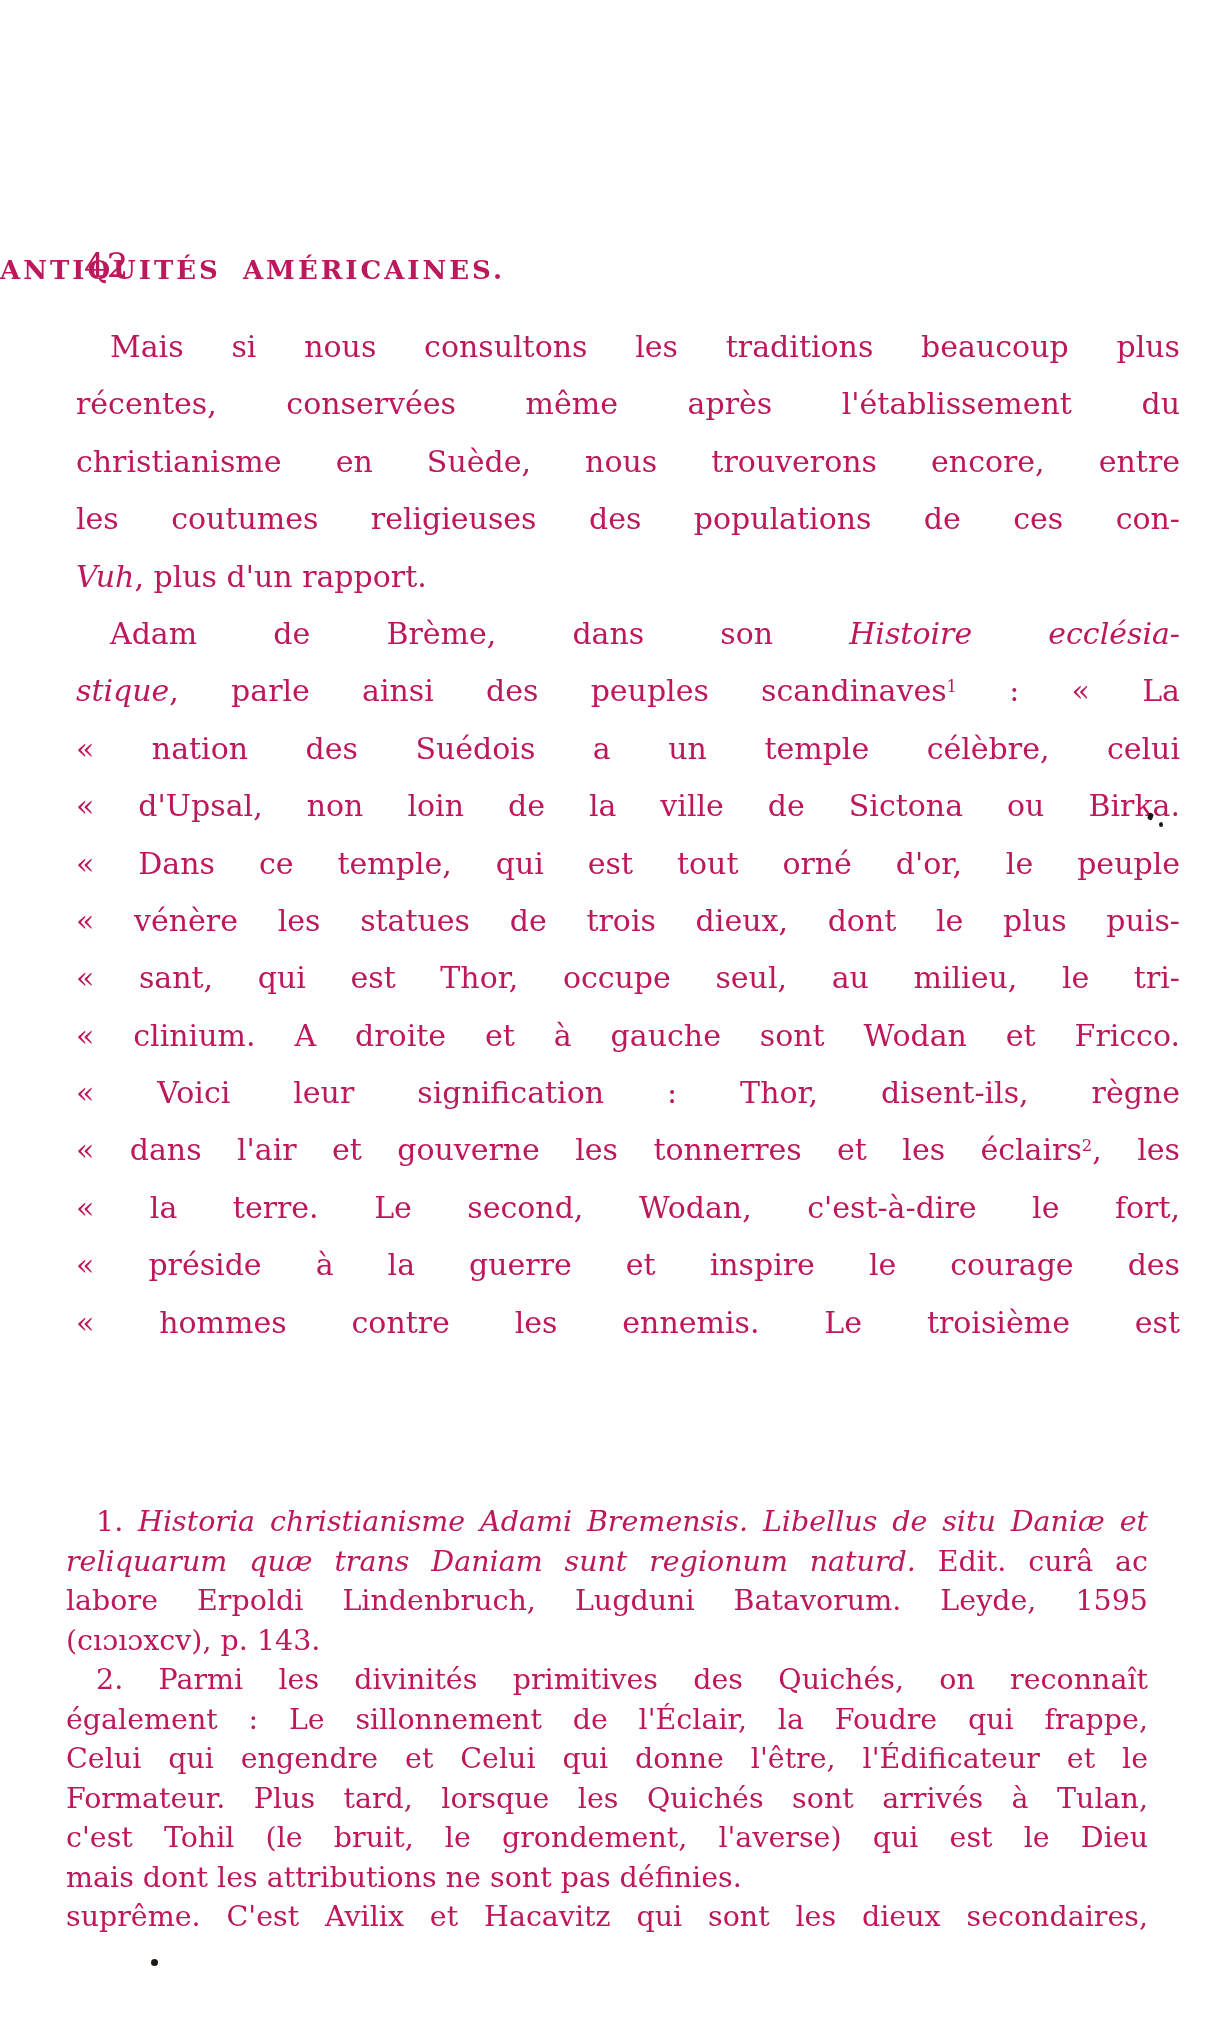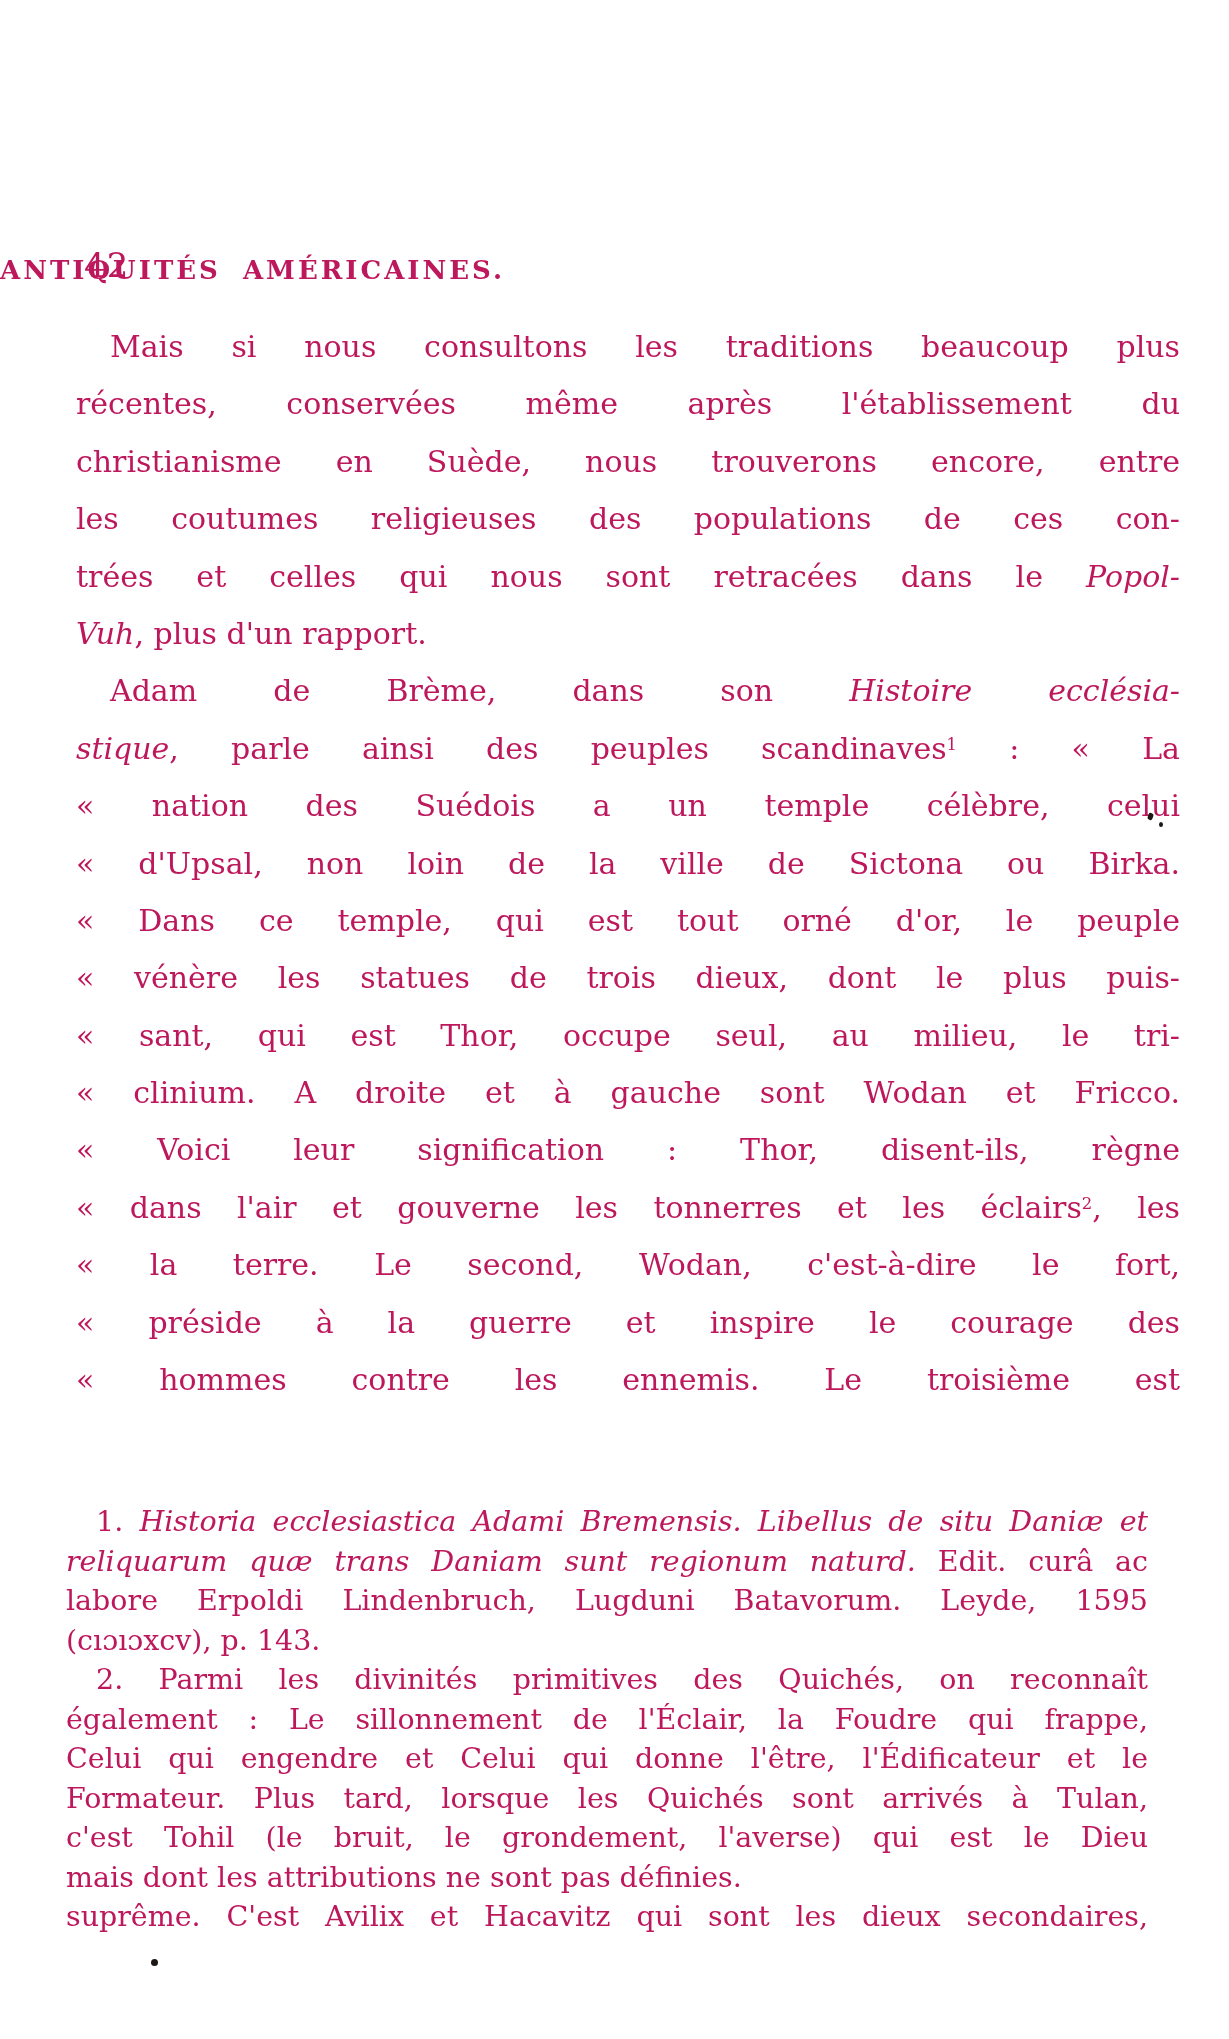--- a/index.html
+++ b/index.html
@@ -58,39 +58,38 @@
 
 <div class="page">
   <div class="pagenum">42</div>
   <div class="runtitle">ANTIQUITÉS AMÉRICAINES.</div>
 
   <div class="body">
       <div class="bline ind"><span>Mais si nous consultons les traditions beaucoup plus</span></div>
       <div class="bline"><span>récentes, conservées même après l'établissement du</span></div>
       <div class="bline"><span>christianisme en Suède, nous trouverons encore, entre</span></div>
       <div class="bline"><span>les coutumes religieuses des populations de ces con-</span></div>
-      <div class="bline"><span>trées et celles qui nous sont retracées dans le </span><span class="it">Popol-</span></div>
       <div class="bline short"><span class="it">Vuh</span><span>, plus d'un rapport.</span></div>
       <div class="bline ind"><span>Adam de Brème, dans son </span><span class="it">Histoire ecclésia-</span></div>
       <div class="bline"><span class="it">stique</span><span>, parle ainsi des peuples scandinaves</span><sup>1</sup><span> : « La</span></div>
       <div class="bline"><span>« nation des Suédois a un temple célèbre, celui</span></div>
       <div class="bline"><span>« d'Upsal, non loin de la ville de Sictona ou Birka.</span></div>
       <div class="bline"><span>« Dans ce temple, qui est tout orné d'or, le peuple</span></div>
       <div class="bline"><span>« vénère les statues de trois dieux, dont le plus puis-</span></div>
       <div class="bline"><span>« sant, qui est Thor, occupe seul, au milieu, le tri-</span></div>
       <div class="bline"><span>« clinium. A droite et à gauche sont Wodan et Fricco.</span></div>
       <div class="bline"><span>« Voici leur signification : Thor, disent-ils, règne</span></div>
       <div class="bline"><span>« dans l'air et gouverne les tonnerres et les éclairs</span><sup>2</sup><span>, les</span></div>
       <div class="bline"><span>« la terre. Le second, Wodan, c'est-à-dire le fort,</span></div>
       <div class="bline"><span>« préside à la guerre et inspire le courage des</span></div>
       <div class="bline"><span>« hommes contre les ennemis. Le troisième est</span></div>
     </div>
 
   <div class="notes">
-      <div class="nline ind"><span>1. </span><span class="it">Historia ecclesiastica Adami Bremensis. Libellus de situ Daniæ et</span></div>
+      <div class="nline ind"><span>1. </span><span class="it">Historia christianisme Adami Bremensis. Libellus de situ Daniæ et</span></div>
       <div class="nline"><span class="it">reliquarum quæ trans Daniam sunt regionum naturd.</span><span> Edit. curâ ac</span></div>
       <div class="nline"><span>labore Erpoldi Lindenbruch, Lugduni Batavorum. Leyde, 1595</span></div>
       <div class="nline short"><span>(cıɔıɔxcv), p. 143.</span></div>
       <div class="nline ind"><span>2. Parmi les divinités primitives des Quichés, on reconnaît</span></div>
       <div class="nline"><span>également : Le sillonnement de l'Éclair, la Foudre qui frappe,</span></div>
       <div class="nline"><span>Celui qui engendre et Celui qui donne l'être, l'Édificateur et le</span></div>
       <div class="nline"><span>Formateur. Plus tard, lorsque les Quichés sont arrivés à Tulan,</span></div>
       <div class="nline"><span>c'est Tohil (le bruit, le grondement, l'averse) qui est le Dieu</span></div>
       <div class="nline short"><span>mais dont les attributions ne sont pas définies.</span></div>
       <div class="nline"><span>suprême. C'est Avilix et Hacavitz qui sont les dieux secondaires,</span></div>

